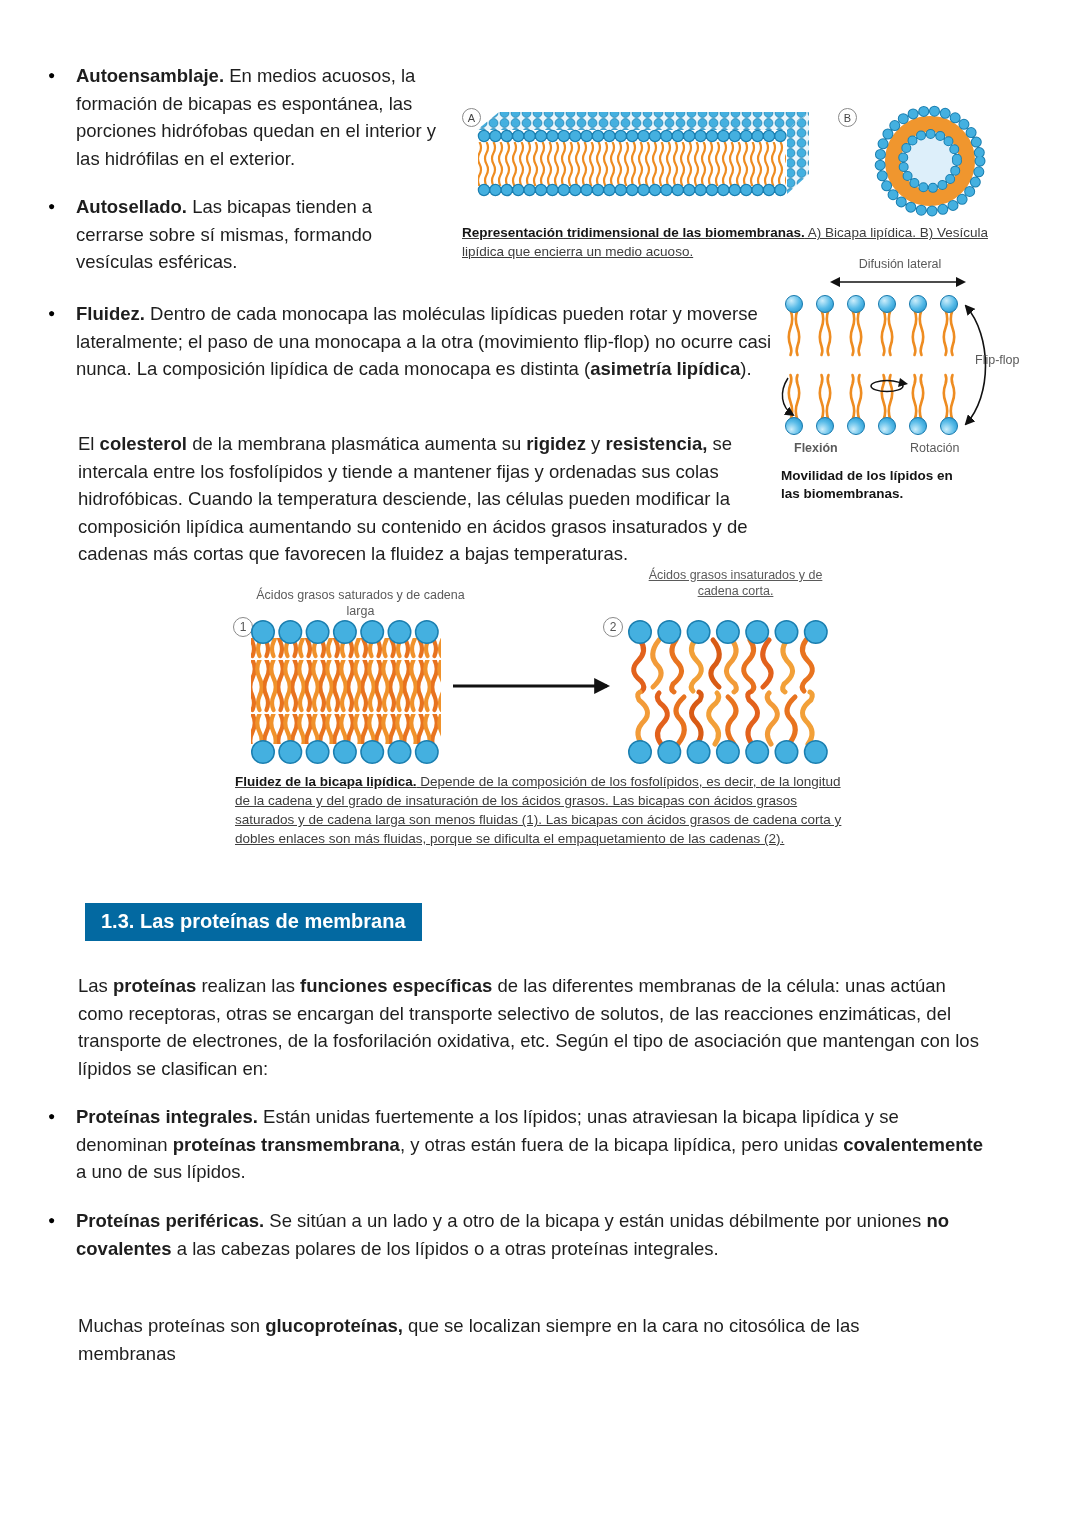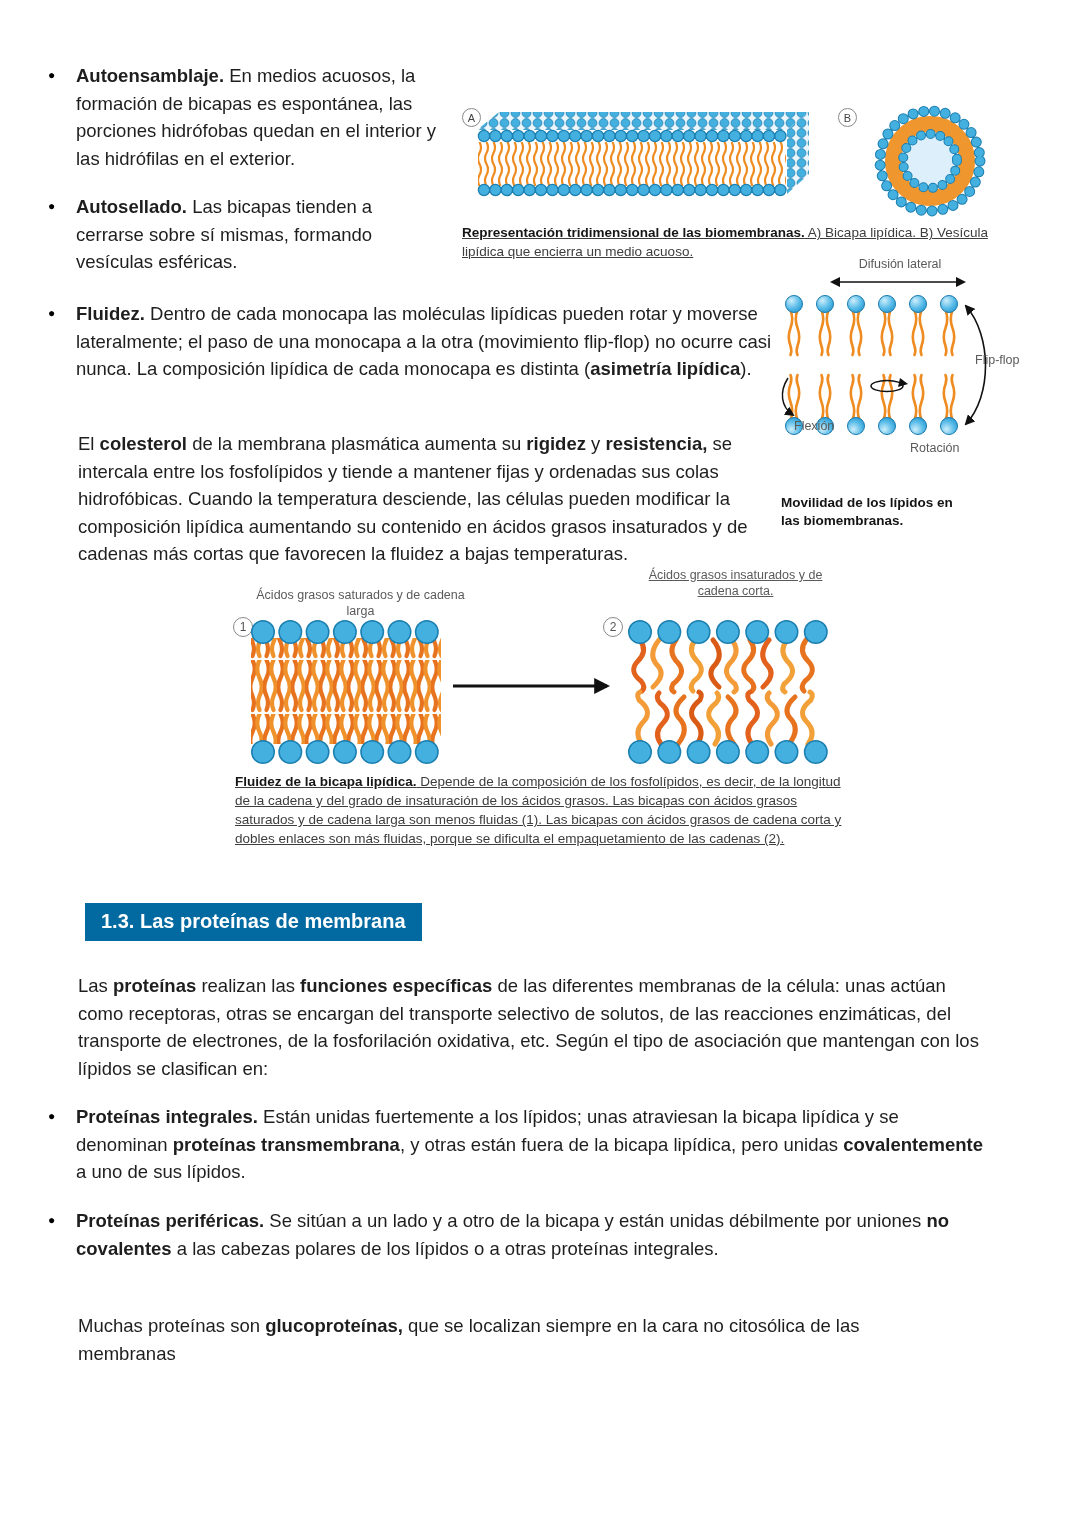--- a/index.html
+++ b/index.html
@@ -124,23 +124,23 @@
   </g>
   <path d="M186,32 C212,62 212,122 186,150" fill="none" stroke="#111" stroke-width="1.6" marker-start="url(#ah)" marker-end="url(#ah)"></path>
   <path d="M8,104 C-1,118 1,133 13,141" fill="none" stroke="#111" stroke-width="1.5" marker-end="url(#ah)"></path>
   <g>
     <ellipse cx="107" cy="112" rx="16" ry="5.5" fill="none" stroke="#111" stroke-width="1.5"></ellipse>
     <polygon points="120,104 128,110 118,113" fill="#111"></polygon>
   </g>
 </svg>
 
 <div class="abs figlabel-sm" style="left:975px; top:353px;">Flip-flop</div>
-<div class="abs figlabel-sm" style="left:794px; top:419px;">Flexión</div>
+<div class="abs figlabel-sm" style="left:794px; top:441px;font-weight:bold;">Flexión</div>
 <div class="abs figlabel-sm" style="left:910px; top:441px;">Rotación</div>
-<div class="abs fig2-caption" style="left:781px; top:494px; width:180px;">Movilidad de los lípidos en las biomembranas.</div>
+<div class="abs fig2-caption" style="left:781px; top:467px; width:180px;">Movilidad de los lípidos en las biomembranas.</div>
 
 <div class="abs body-text" style="left:78px; top:430px; width:712px;">El <b>colesterol</b> de la membrana plasmática aumenta su <b>rigidez</b> y <b>resistencia,</b> se intercala entre los fosfolípidos y tiende a mantener fijas y ordenadas sus colas hidrofóbicas. Cuando la temperatura desciende, las células pueden modificar la composición lipídica aumentando su contenido en ácidos grasos insaturados y de cadenas más cortas que favorecen la fluidez a bajas temperaturas.</div>
 
 <div class="abs figlabel-sm center" style="left:253px; top:588px; width:215px;">Ácidos grasos saturados y de cadena larga</div>
 <div class="abs figlabel-sm center" style="left:628px; top:568px; width:215px;text-decoration:underline;">Ácidos grasos insaturados y de cadena corta.</div>
 
 <div class="abs circ" style="left:233px; top:617px;">
   <span>1</span>
 </div>
 <div class="abs circ" style="left:603px; top:617px;">

